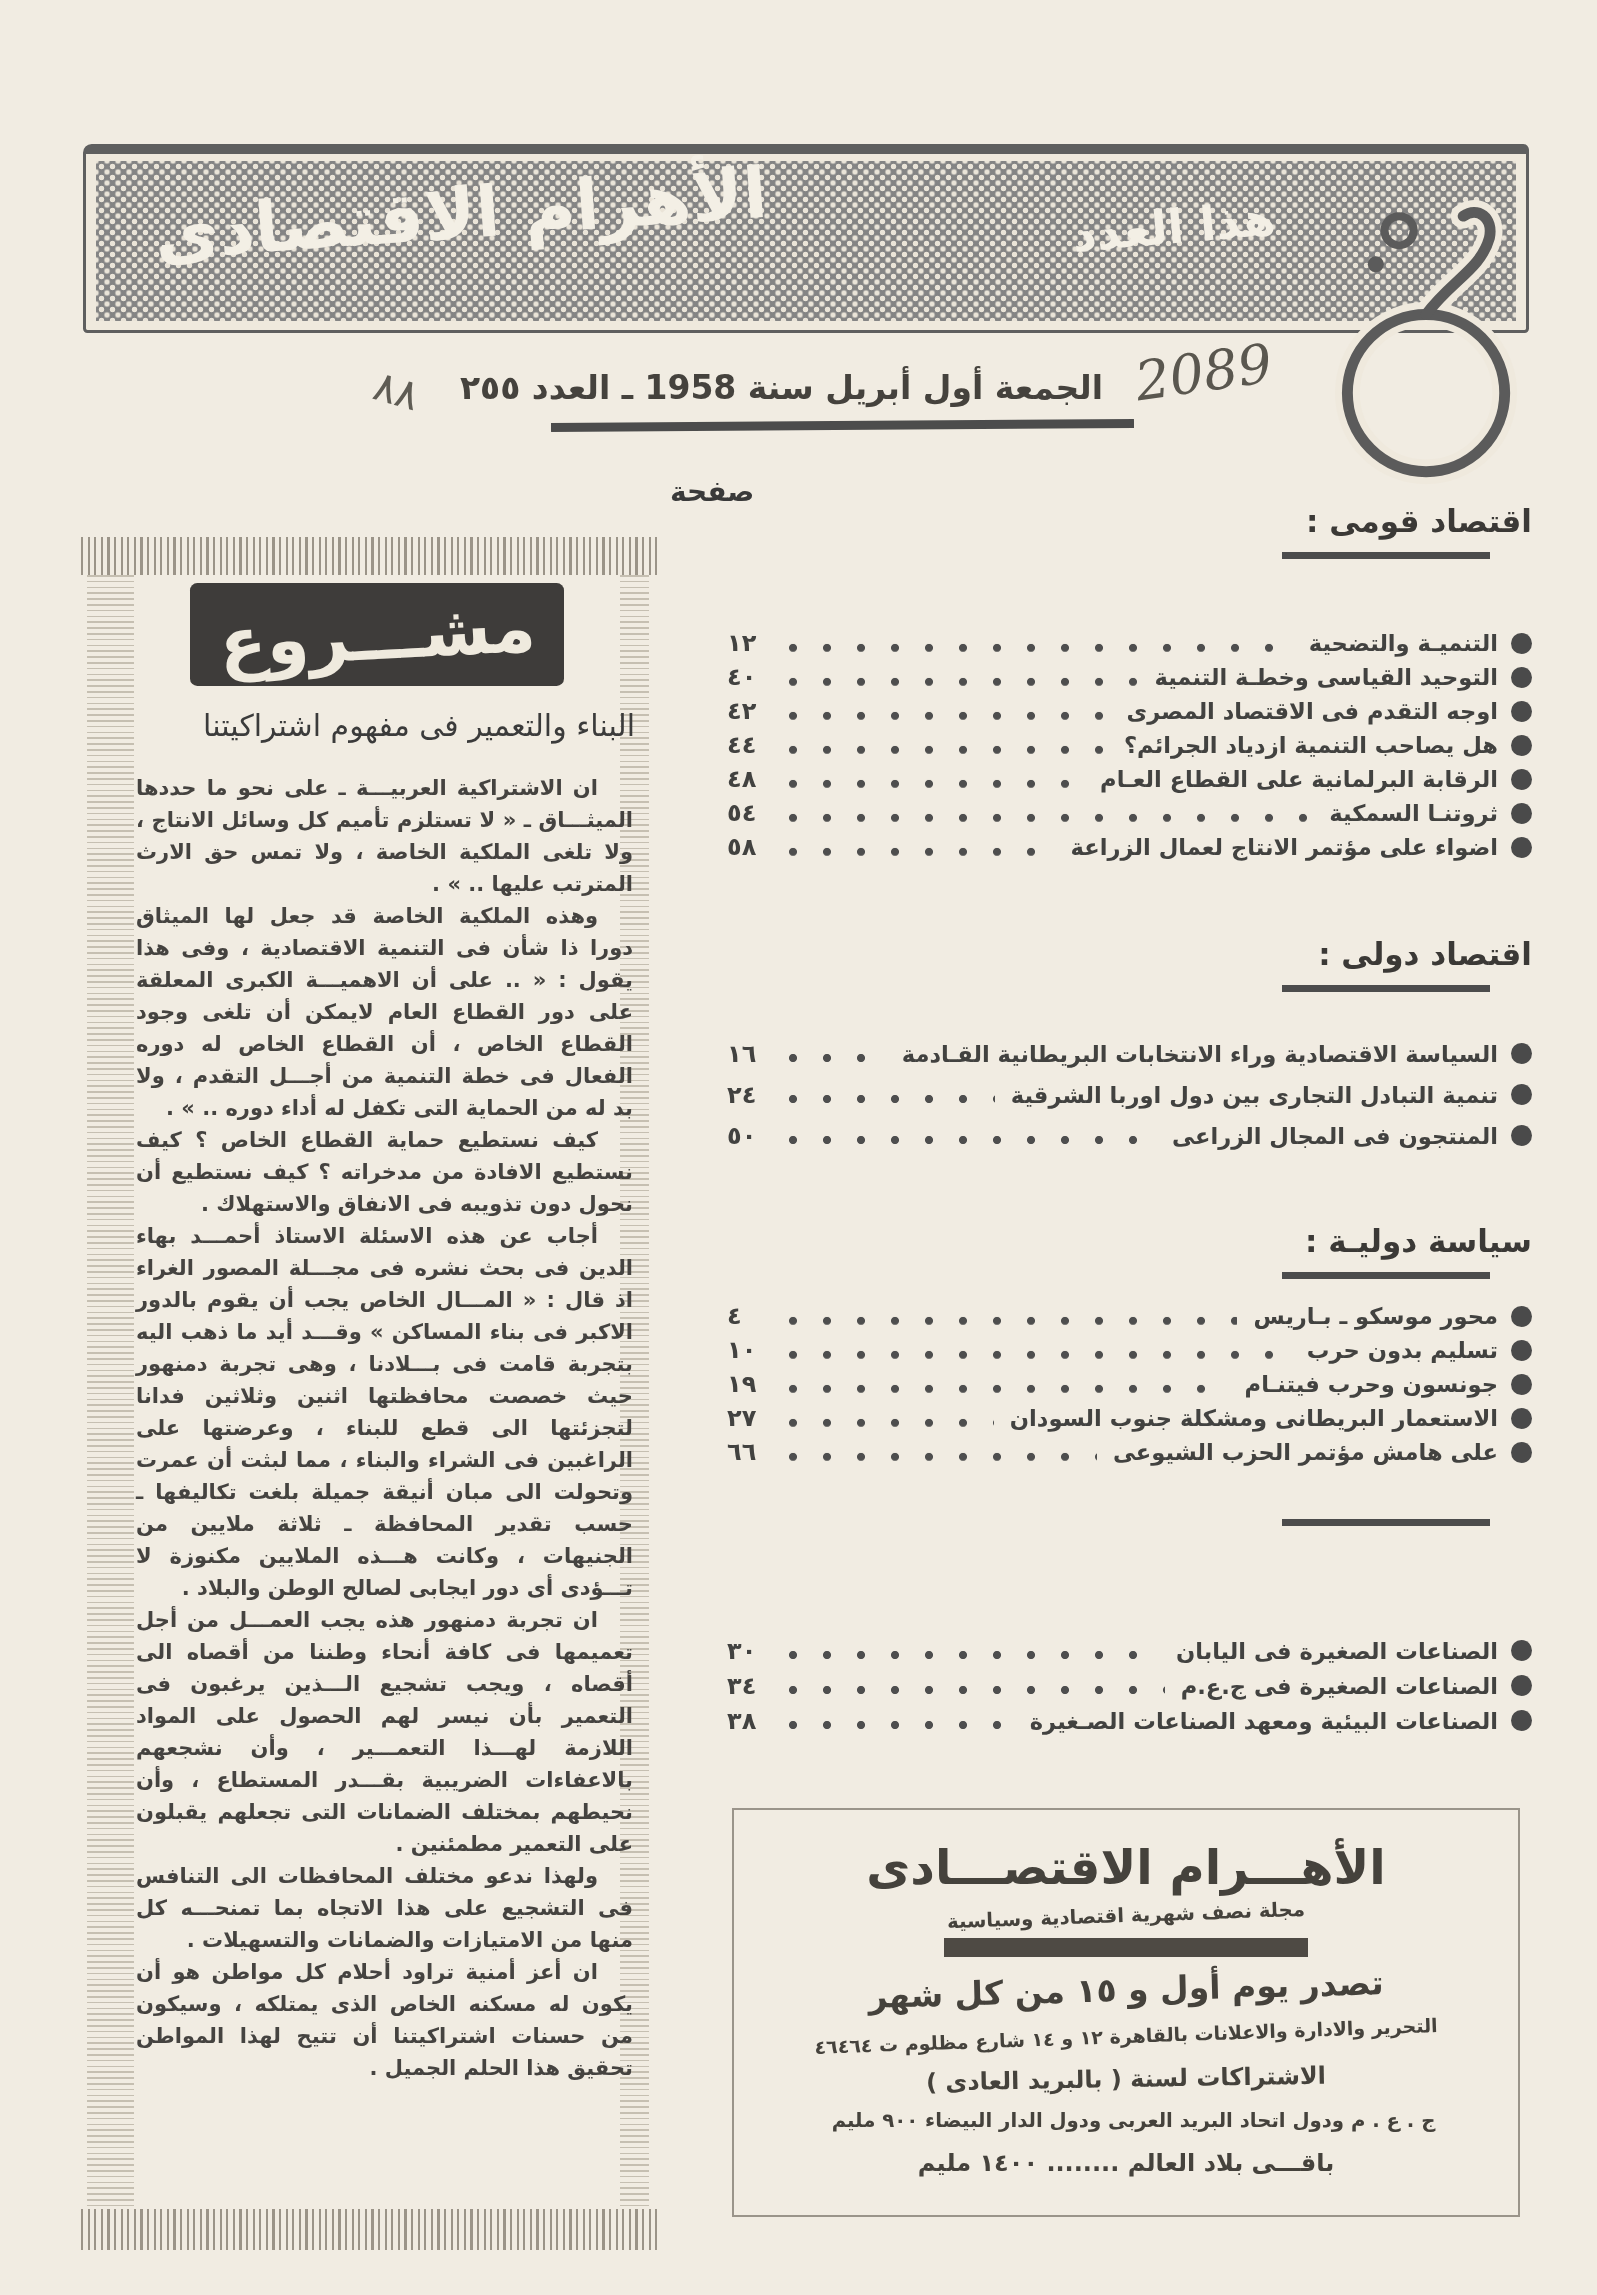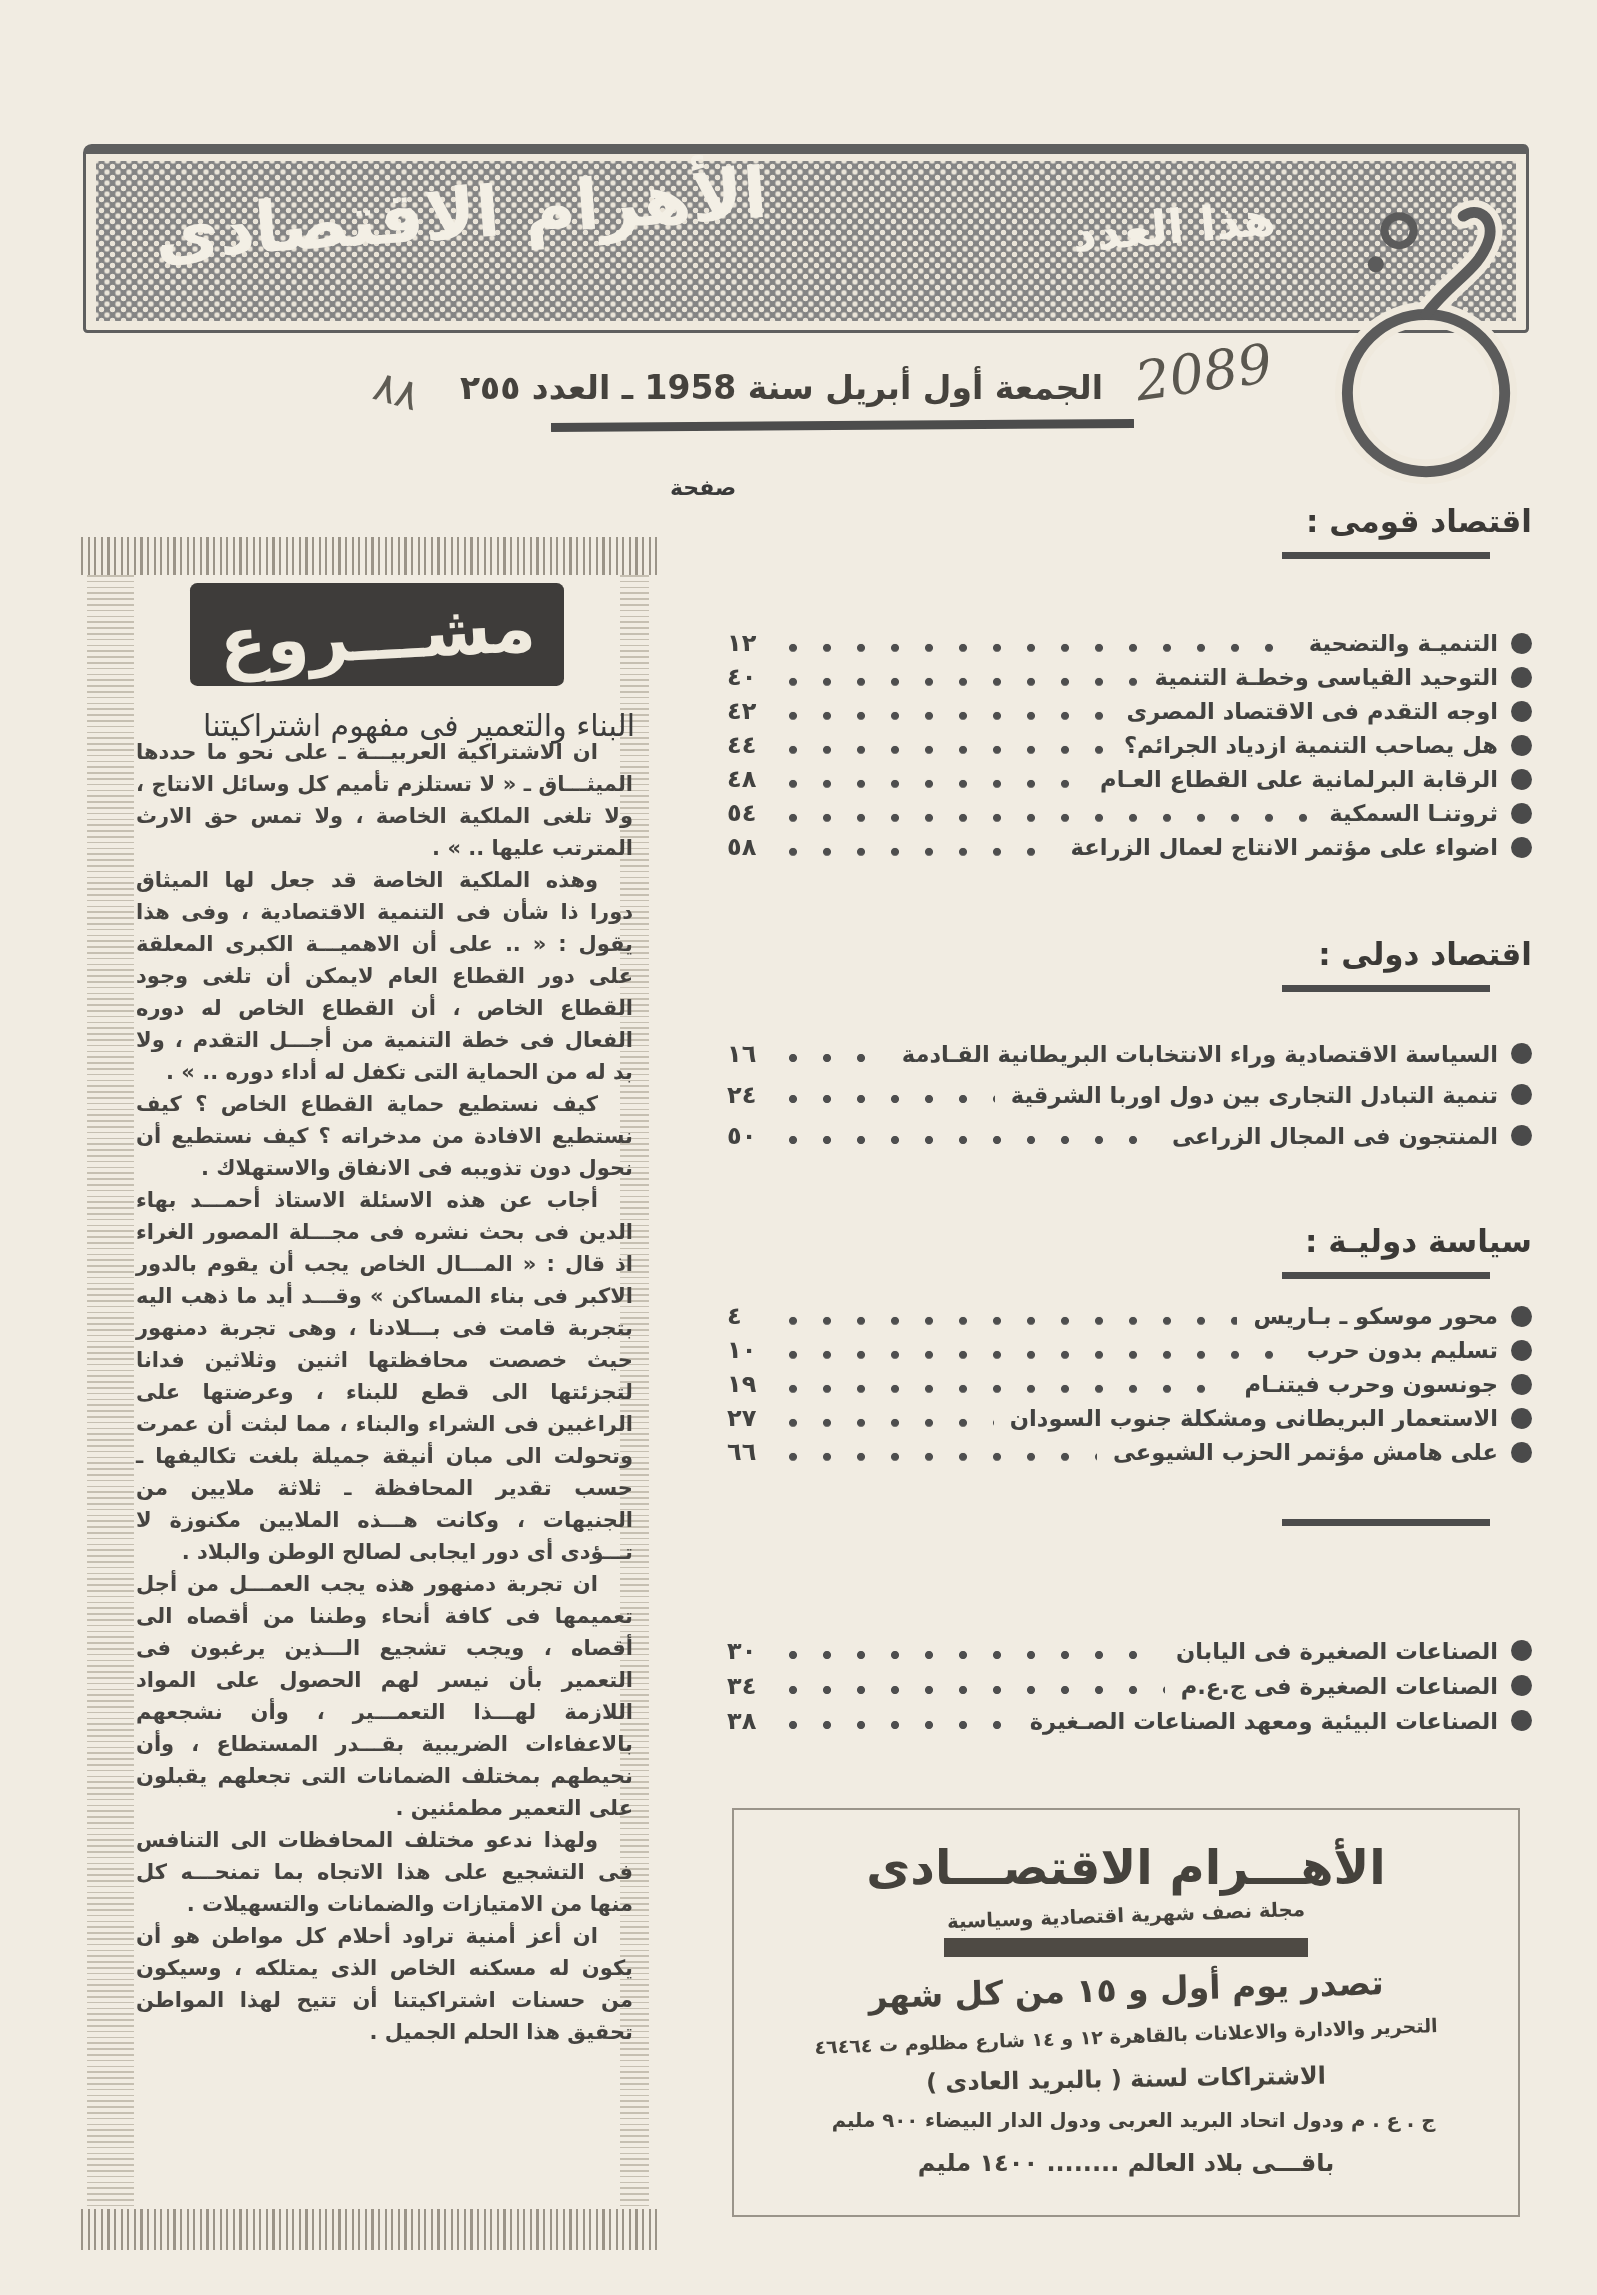--- a/index.html
+++ b/index.html
@@ -20,21 +20,21 @@
   .glyph{position:absolute;left:1336px;top:171px;}
 
   
   .dateline{position:absolute;left:543px;top:368px;width:561px;text-align:center;font-size:33px;
           font-weight:bold;color:#45423d;white-space:nowrap;}
   .date-underline{position:absolute;left:552px;top:421px;width:583px;height:8.7px;background:#4c4c4c;
           transform:rotate(-0.4deg);}
   .hw-num{position:absolute;left:1136px;top:341px;font-size:54px;font-style:italic;color:#5a574f;
           transform:rotate(-8deg);font-family:"DejaVu Serif",serif;}
   .hw-mark{position:absolute;left:375px;top:366px;font-size:42px;color:#5f5c54;transform:rotate(16deg);}
-  .page-col-label{position:absolute;left:671px;top:475px;font-size:22px;font-weight:bold;}
+  .page-col-label{position:absolute;left:671px;top:475px;font-size:28px;font-weight:bold;}
 
   
   .sec-head{position:absolute;left:728px;width:805px;}
   .sec-title{font-size:31px;font-weight:bold;color:#3b3936;}
   .sec-bar{width:208px;height:7.3px;background:#4c4c4c;margin:13px 42px 0 0;}
   .sh0{top:503px}.sh1{top:936px}.sh2{top:1223px}.sh3{top:1506px}
   .sec-rows{position:absolute;left:728px;width:805px;}
   .sr0{top:626px}.sr1{top:1033px}.sr2{top:1299px}.sr3{top:1633px}
   .row{display:flex;align-items:center;height:34px;font-weight:bold;color:#424240;}
   .sr1 .row{height:41px}.sr2 .row{height:34px}.sr3 .row{height:35px}
@@ -51,21 +51,21 @@
           background:repeating-linear-gradient(90deg,#9b9488 0 2.2px,rgba(0,0,0,0) 2.2px 6.6px);}
   .band-top{top:0}.band-bottom{top:1672px;height:41px}
   .band-v{position:absolute;top:38px;height:1634px;
           background:repeating-linear-gradient(180deg,#b7b0a1 0 1.5px,rgba(0,0,0,0) 1.5px 5.8px);opacity:.75;}
   .band-left{left:5.8px;width:47px}.band-right{left:539px;width:29px}
   .kicker{position:absolute;left:191px;top:583px;width:374px;height:103px;background:#3e3c3a;
           border-radius:7.3px;display:flex;align-items:center;justify-content:center;}
   .kicker span{font-size:69px;font-weight:bold;color:#efeade;transform:rotate(-3deg);letter-spacing:1.5px;}
   .headline{position:absolute;left:122px;top:708px;width:514px;text-align:right;font-size:30px;
           font-weight:normal;color:#3b3b3b;white-space:nowrap;}
-  .body{position:absolute;left:137px;top:736px;width:497px;font-size:21px;font-weight:bold;
+  .body{position:absolute;left:137px;top:772px;width:497px;font-size:21px;font-weight:bold;
           line-height:32px;text-align:justify;color:#454340;}
   .body p{margin:0;text-indent:35px;}
 
   
   .ad{position:absolute;left:733px;top:1808px;width:788px;height:409px;border:2.9px solid #9a948a;
       text-align:center;box-sizing:border-box;color:#45423c;}
   .ad-title{margin-top:29px;font-size:48px;font-weight:bold;}
   .ad-sub{margin-top:8.7px;font-size:19.7px;font-weight:bold;transform:rotate(-2deg);}
   .ad-bar{width:364px;height:19px;background:#4e4a44;margin:11.7px auto 0;}
   .ad-l1{margin-top:13px;font-size:33px;font-weight:bold;transform:rotate(-1.5deg);}

